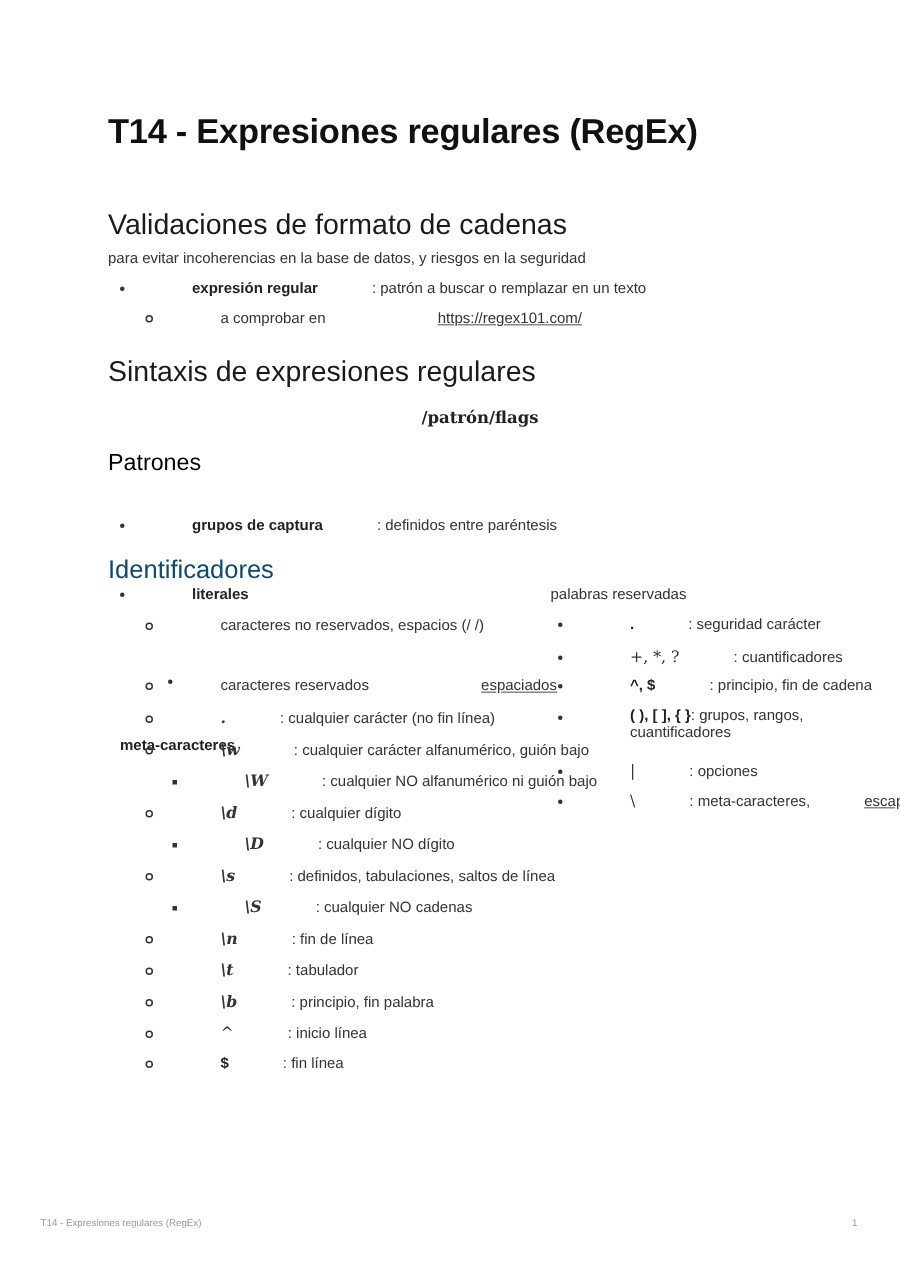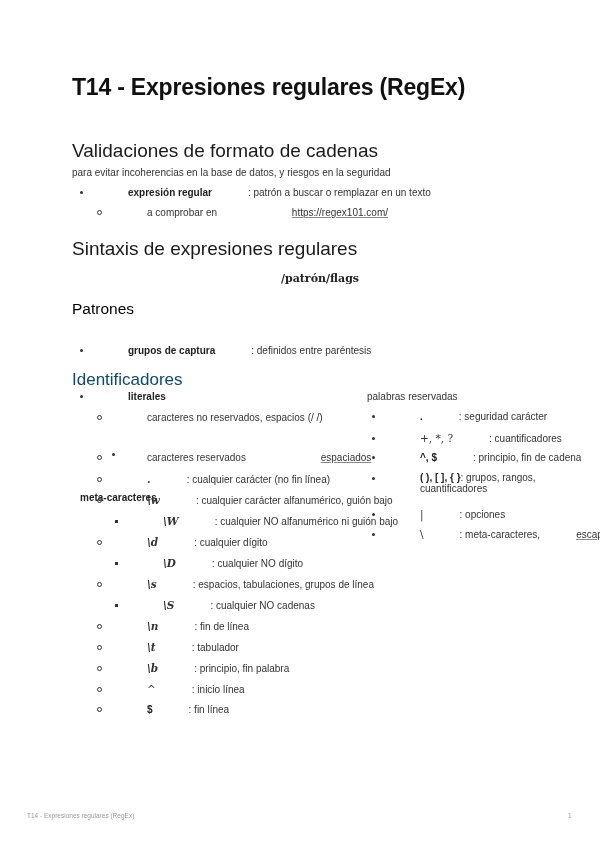--- a/index.html
+++ b/index.html
@@ -95,21 +95,21 @@
       <span>: cualquier dígito</span>
   </div>
   <div class="abs li" style="left:115px; top:557px;">
     <span class="sq"></span>
     <span class="m">\D</span>
       <span>: cualquier NO dígito</span>
   </div>
   <div class="abs li" style="left:97px; top:578px;">
     <span class="circ"></span>
     <span class="m">\s</span>
-      <span>: espacios, tabulaciones, grupos de línea</span>
+      <span>: definidos, tabulaciones, saltos de línea</span>
   </div>
   <div class="abs li" style="left:115px; top:599px;">
     <span class="sq"></span>
     <span class="m">\S</span>
       <span>: cualquier NO cadenas</span>
   </div>
   <div class="abs li" style="left:97px; top:620px;">
     <span class="circ"></span>
     <span class="m">\n</span>
       <span>: fin de línea</span>

